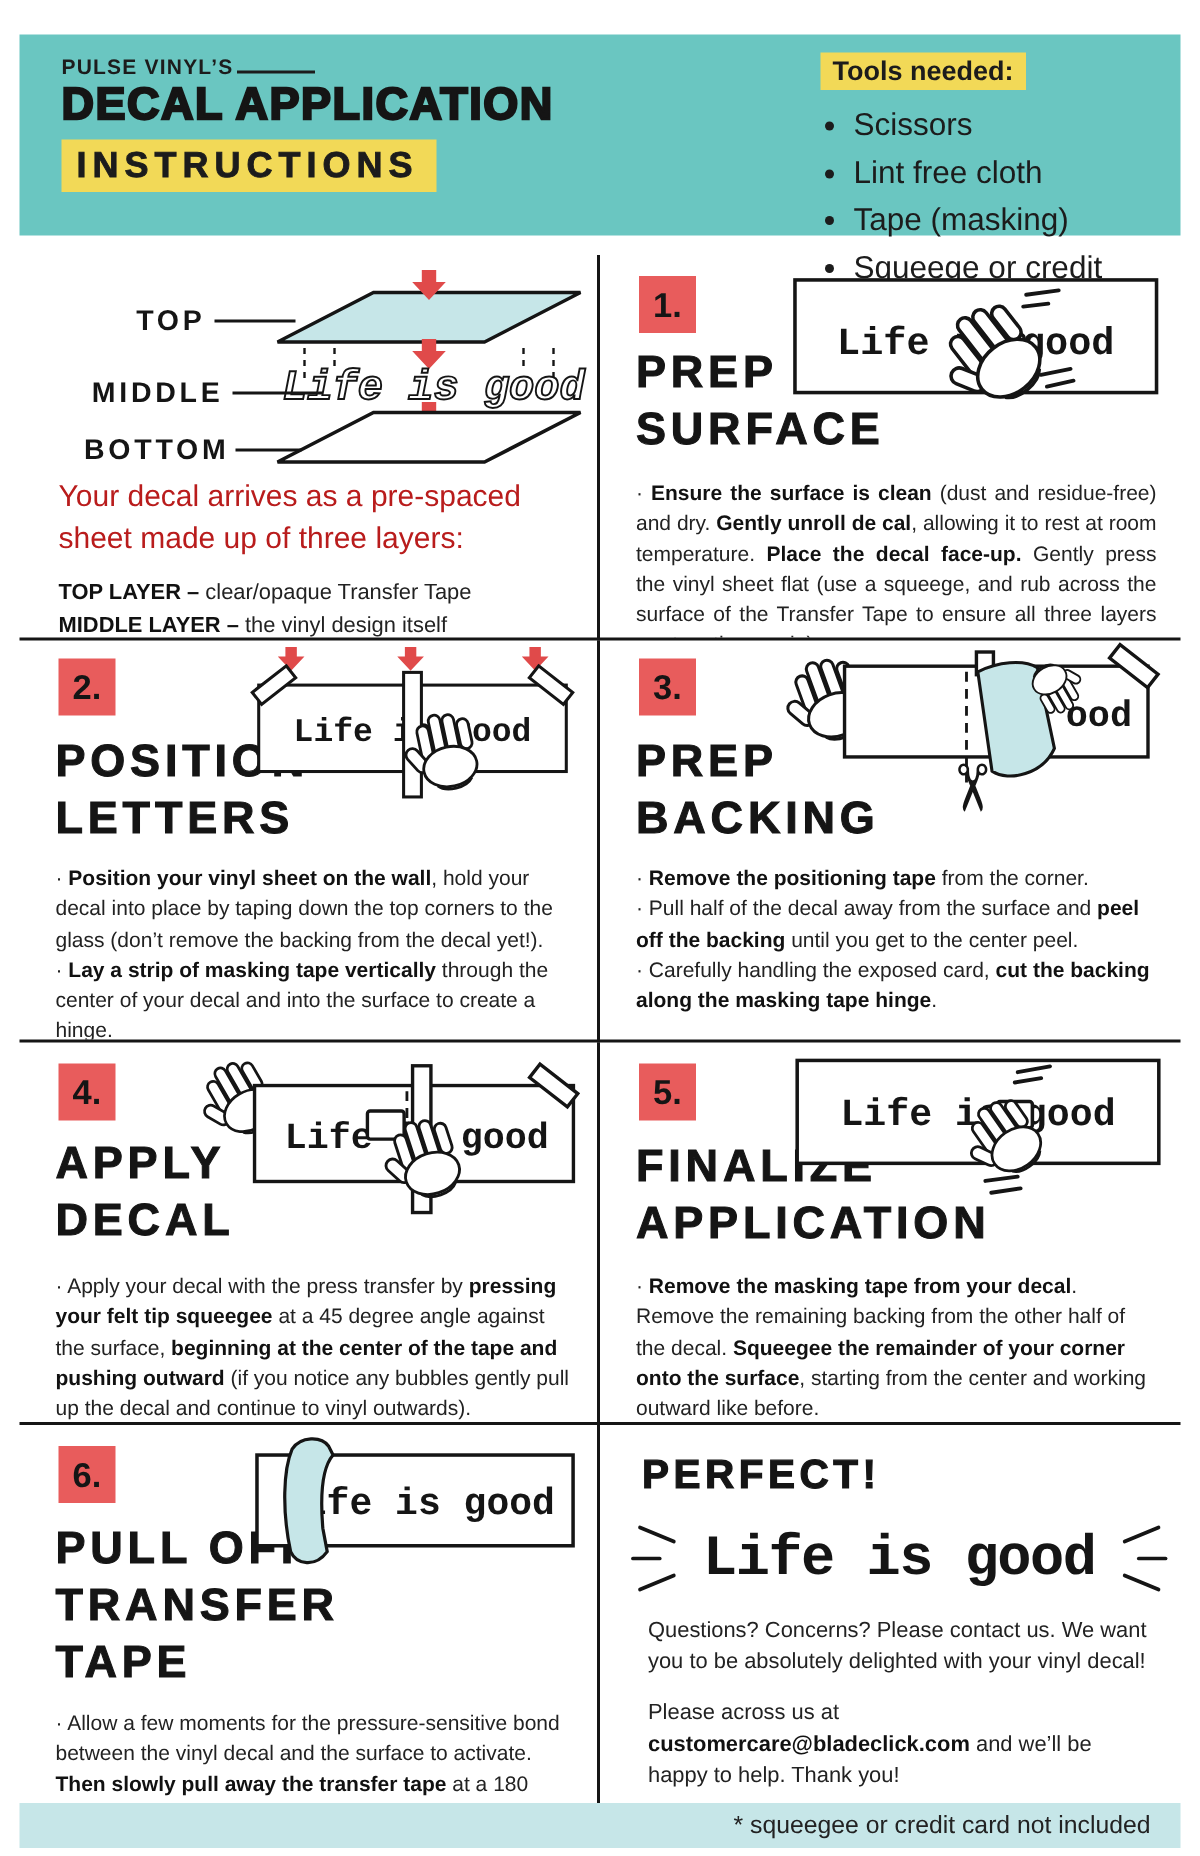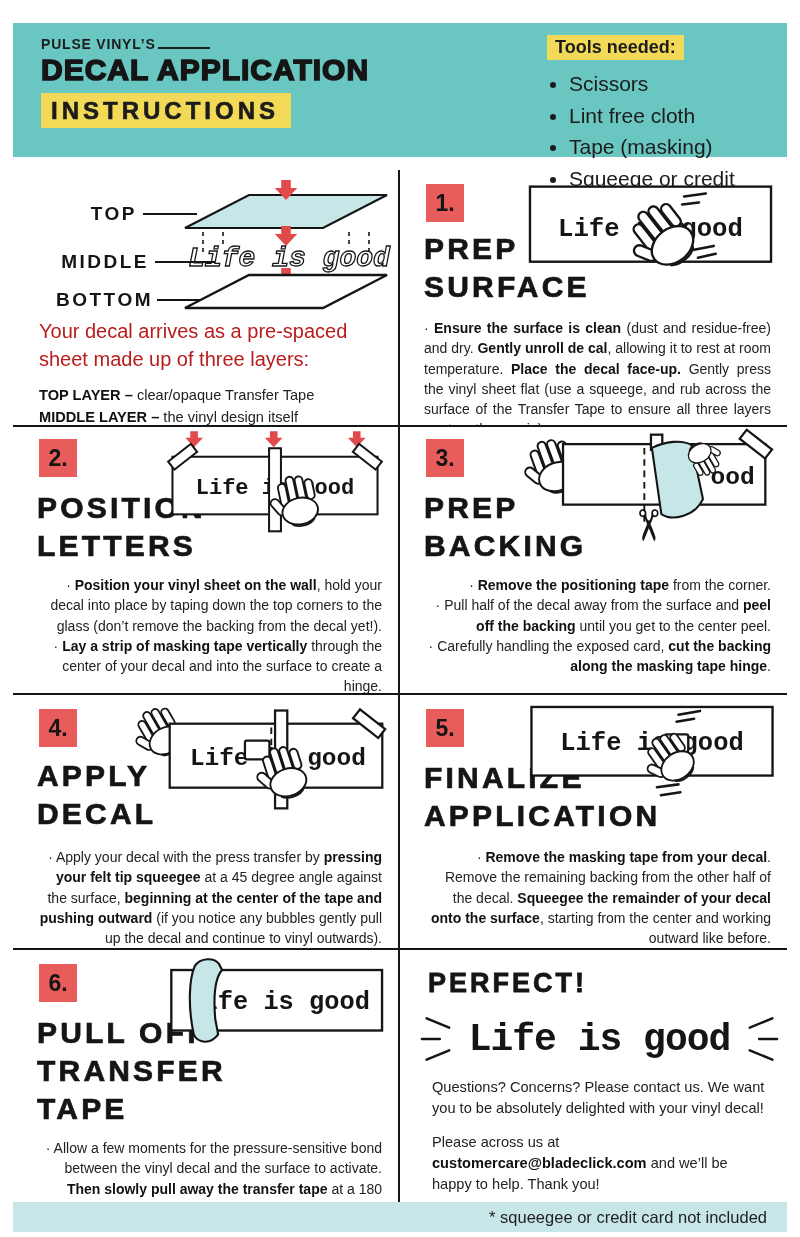--- a/index.html
+++ b/index.html
@@ -22,21 +22,21 @@
   .cell{position:relative;box-sizing:border-box;overflow:hidden;}
   .cell.bb{border-bottom:2.5px solid #151515;}
   .cell.br{border-right:2.5px solid #151515;}
   .cell{padding:10px 16px 0 24px;}
 
   .num{width:38px;height:38px;background:#E85C5C;color:#151515;font-size:23px;font-weight:700;display:flex;align-items:center;justify-content:center;margin:4px 0 8px 2px;}
   .step-title{font-size:30px;font-weight:700;letter-spacing:3.2px;line-height:1.27;color:#151515;-webkit-text-stroke:.7px #151515;}
   .step-title span{display:block;}
   .illus{position:absolute;}
   .step-body{margin-top:6px;font-size:14px;line-height:1.44;color:#222;}
-  .step-body p{margin:0;text-align:right;}
+  .step-body p{margin:0;}
   .step-body .b,.b{font-weight:700;color:#111;}
   .just p{text-align:justify;}
 
   
   .intro-lead{margin:6px 0 0 2px;font-size:20px;line-height:1.38;color:#b91c1c;}
   .layer-list{margin:12px 0 0 2px;font-size:14.6px;line-height:1.5;color:#222;}
   .layer-list .lname{font-weight:700;color:#111;}
 
   
   .perfect-title{margin-top:8px;font-size:27px;font-weight:700;letter-spacing:3px;color:#151515;-webkit-text-stroke:.8px #151515;}
@@ -230,21 +230,21 @@
         <rect class="sheet" x="138" y="30" width="24" height="18" rx="2"></rect>
         <use href="#handUp" transform="translate(116,42) rotate(-35) scale(0.78)"></use>
         <line class="stroke3" x1="130" y1="84" x2="152" y2="81"></line>
         <line class="stroke3" x1="134" y1="92" x2="154" y2="89"></line>
       </svg>
       <div class="step-title" style="margin-top:12px">
         <span>FINALIZE</span>
           <span>APPLICATION</span>
       </div>
       <div class="step-body" style="margin-top:12px">
-        <p><span>· </span><span class="b">Remove the masking tape from your decal</span><span>. Remove the remaining backing from the other half of the decal. </span><span class="b">Squeegee the remainder of your decal onto the surface</span><span>, starting from the center and working outward like before.</span></p>
+        <p><span>· </span><span class="b">Remove the masking tape from your decal</span><span>. Remove the remaining backing from the other half of the decal. </span><span class="b">Squeegee the remainder of your corner onto the surface</span><span>, starting from the center and working outward like before.</span></p>
       </div>
     </section>
 
     <section class="cell br">
       <div class="num">6.</div>
       <svg class="illus" style="top:12px;right:14px" width="240" height="98" viewBox="0 0 246 100">
         <rect class="sheet" x="28" y="8" width="216" height="62"></rect>
         <text class="decal-txt" x="138" y="48" text-anchor="middle">Life is good</text>
         <path class="flap" d="M52,4 C58,-5 72,-5 77,2 L80,8 C73,16 71,34 73,58 L76,74 C68,85 55,83 51,74 C45,46 46,18 52,4 Z"></path>
       </svg>

